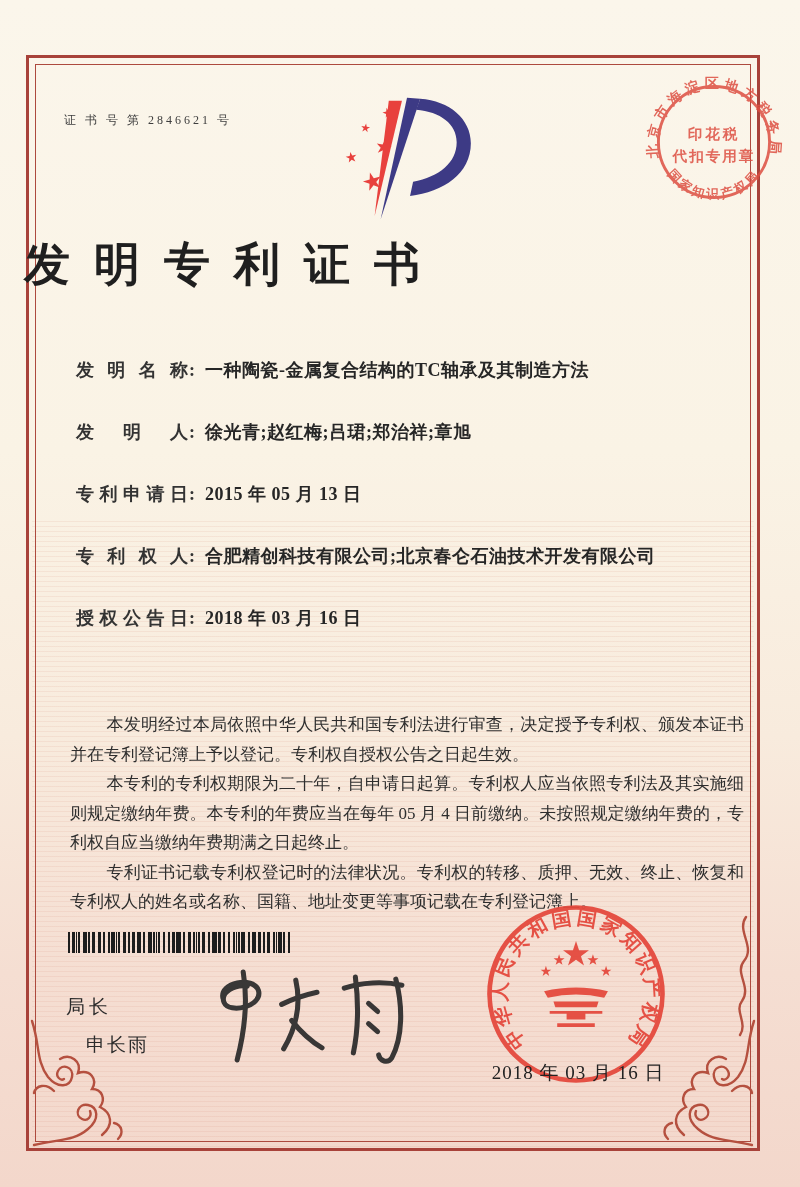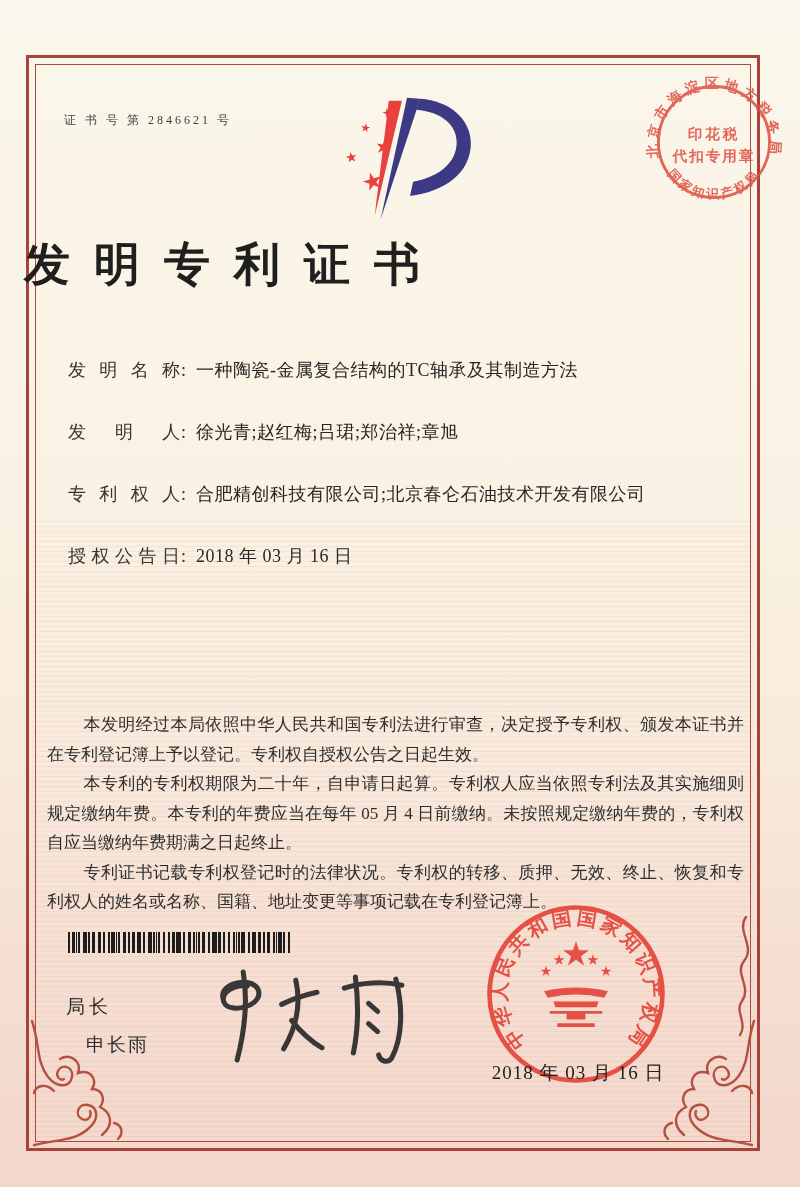--- a/index.html
+++ b/index.html
@@ -14,26 +14,26 @@
     pointer-events:none;
   }
   .frame-outer{position:absolute;left:26px;top:55px;right:40px;bottom:36px;border:3px solid #a8423a;}
   .frame-inner{position:absolute;left:35px;top:64px;right:49px;bottom:45px;border:1px solid #ad4a3e;}
   .cert-no{position:absolute;left:64px;top:112px;font-size:12px;letter-spacing:3px;color:#3d3d3d;}
   .logo{position:absolute;left:330px;top:84px;width:152px;height:148px;}
   .title{
     position:absolute;left:0;right:0;top:234px;text-align:left;
     font-size:46px;font-weight:600;letter-spacing:24px;text-indent:24px;color:#1f1f1f;
   }
-  .fields{position:absolute;left:68px;top:358px;right:56px;}
+  .fields{position:absolute;left:76px;top:358px;right:56px;font-weight:bold;}
   .field{height:24px;margin-bottom:38px;font-size:18px;white-space:nowrap;}
   .flabel{display:inline-block;width:112px;text-align:justify;text-align-last:justify;color:#333;}
   .fcolon{display:inline-block;margin:0 10px 0 1px;color:#333;}
   .fvalue{letter-spacing:0.5px;color:#262626;}
-  .body-text{position:absolute;left:47px;right:56px;top:710px;font-size:17px;line-height:29.5px;text-align:justify;}
+  .body-text{position:absolute;left:70px;right:56px;top:710px;font-size:17px;line-height:29.5px;text-align:justify;}
   .body-text p{margin:0;text-indent:2.15em;}
   .barcode{
     position:absolute;left:68px;top:932px;width:224px;height:21px;
     background:
       repeating-linear-gradient(90deg,#1d1d1d 0 2px,transparent 2px 5px),
       repeating-linear-gradient(90deg,#1d1d1d 0 1px,transparent 1px 8px),
       repeating-linear-gradient(90deg,transparent 0 4px,#1d1d1d 4px 6px,transparent 6px 13px);
   }
   .signer-title{position:absolute;left:66px;top:994px;font-size:19px;letter-spacing:4px;color:#2b2b2b;font-family:"Liberation Sans","DejaVu Sans",sans-serif;text-align:right;}
   .signer-name{position:absolute;left:66px;top:1032px;font-size:19px;letter-spacing:2px;color:#2b2b2b;font-family:"Liberation Sans","DejaVu Sans",sans-serif;margin-left:20px;}
@@ -87,20 +87,23 @@
   </svg>
 
   <div class="title">发明专利证书</div>
 
   <div class="fields">
     <div class="field">
       <span class="flabel">发明名称</span><span class="fcolon">:</span><span class="fvalue">一种陶瓷-金属复合结构的TC轴承及其制造方法</span>
     </div>
     <div class="field">
       <span class="flabel">发明人</span><span class="fcolon">:</span><span class="fvalue">徐光青;赵红梅;吕珺;郑治祥;章旭</span>
+    </div>
+    <div class="field">
+      <span class="flabel">专利申请日</span><span class="fcolon">:</span><span class="fvalue">2015 年 05 月 13 日</span>
     </div>
     <div class="field">
       <span class="flabel">专利权人</span><span class="fcolon">:</span><span class="fvalue">合肥精创科技有限公司;北京春仑石油技术开发有限公司</span>
     </div>
     <div class="field">
       <span class="flabel">授权公告日</span><span class="fcolon">:</span><span class="fvalue">2018 年 03 月 16 日</span>
     </div>
   </div>
 
   <div class="body-text">

